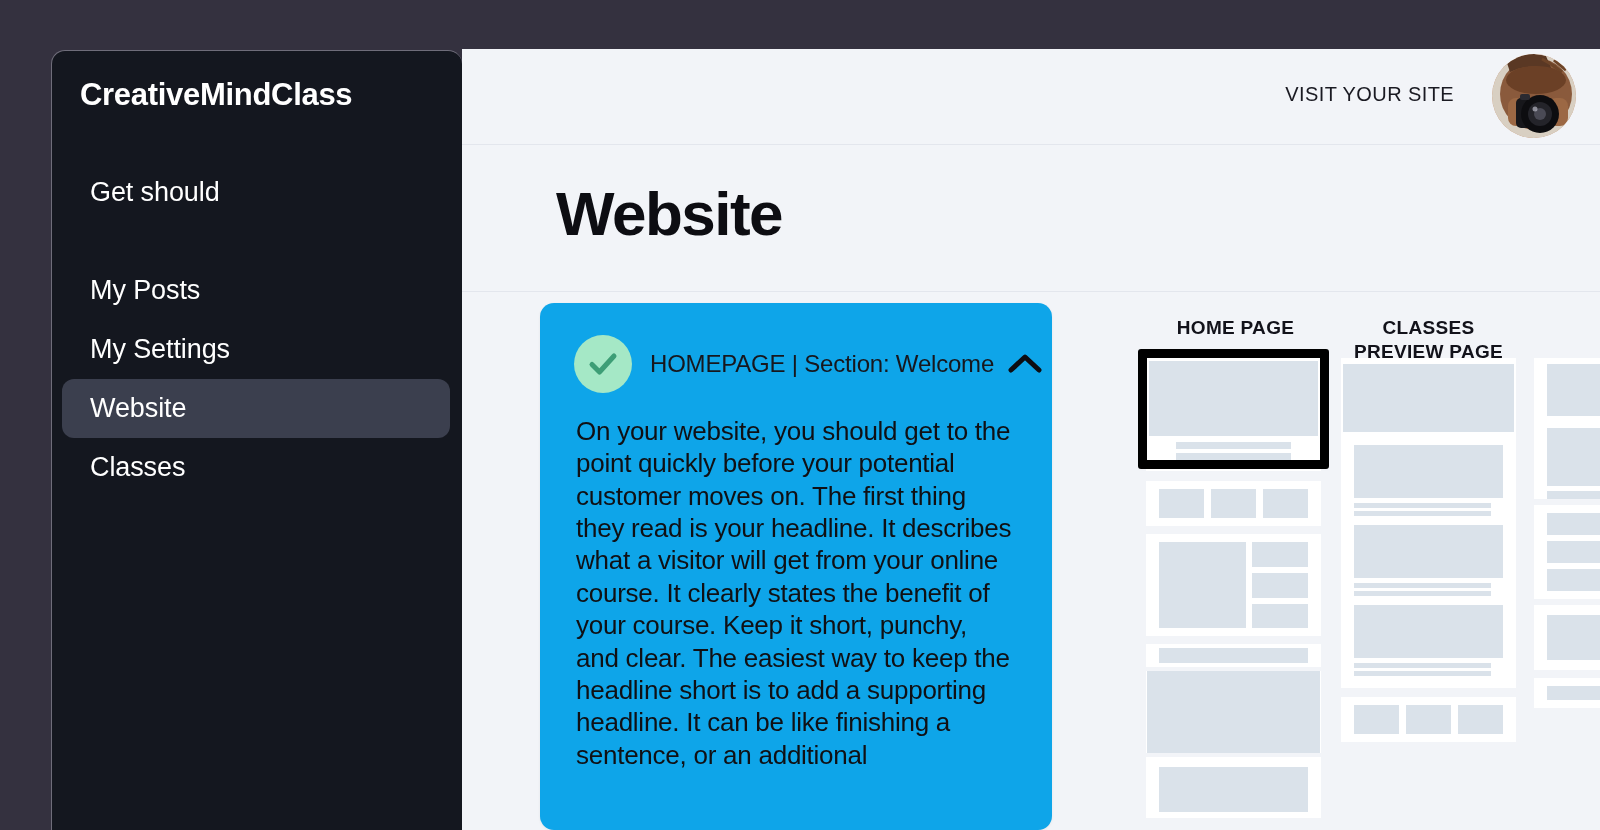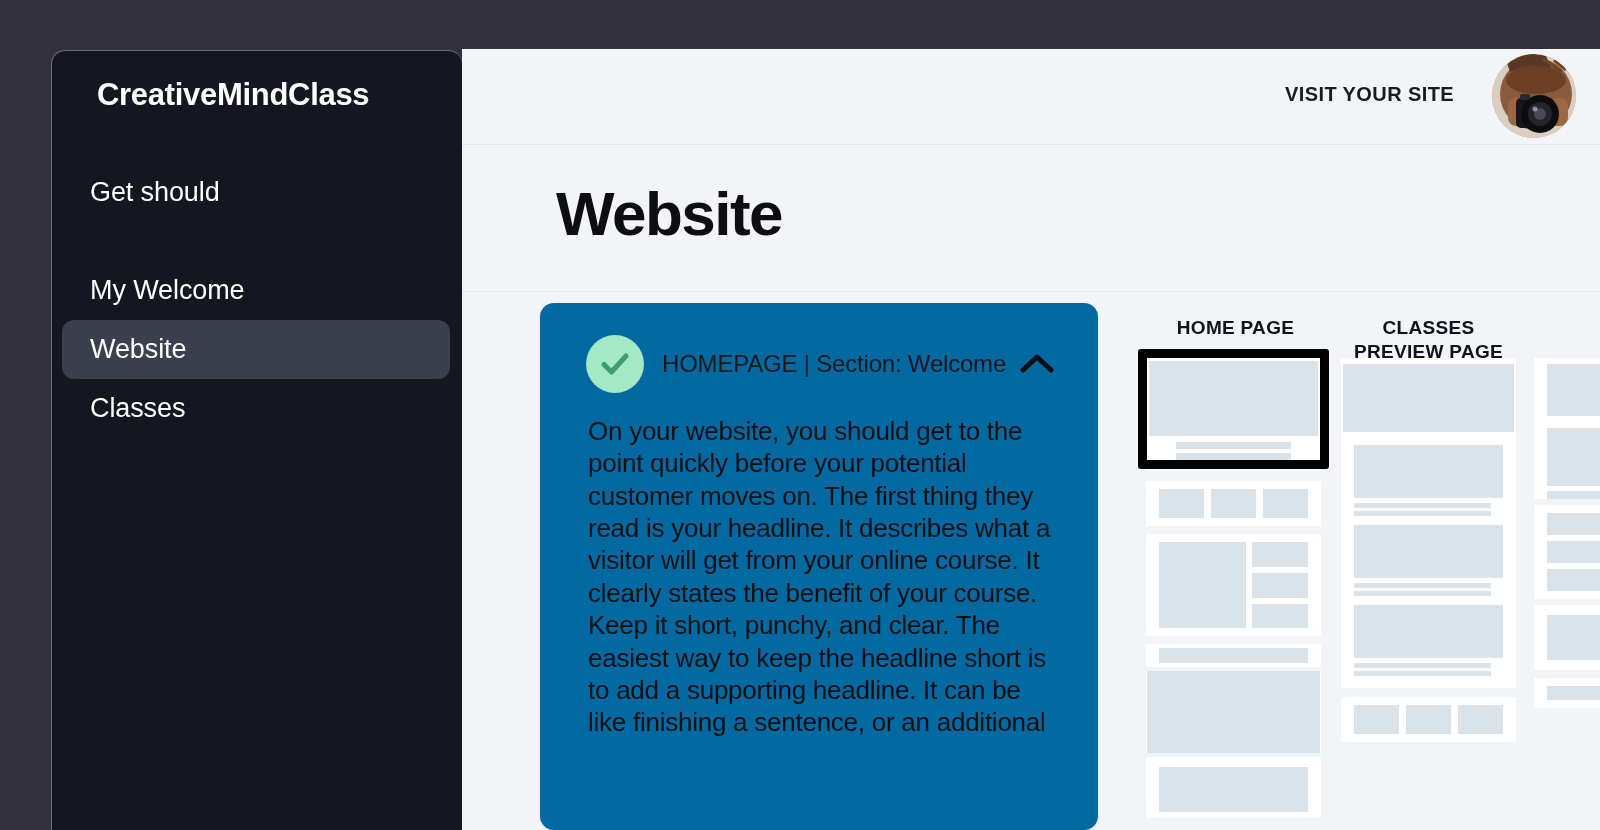--- a/index.html
+++ b/index.html
@@ -26,21 +26,21 @@
     border-right:none;
     border-radius:14px 14px 0 0;
     z-index:6;
     overflow:hidden;
   }
   .brand {
     color:#ffffff;
     font-size:31px;
     font-weight:bold;
     letter-spacing:-0.3px;
-    padding:26px 0 0 45px;
+    padding:26px 0 0 28px;
   }
   .nav { margin-top:50px; }
   .nav-item {
     display:block;
     color:#ffffff;
     font-size:27px;
     font-weight:400;
     letter-spacing:-0.1px;
     padding:14px 0 14px 28px;
     margin:0 12px 0 10px;
@@ -58,21 +58,21 @@
     background:#f2f4f8;
     z-index:3;
   }
   .header {
     position:relative;
     height:96px;
     border-bottom:1px solid #e3e6ed;
   }
   .visit-site {
     position:absolute; right:146px; top:34px;
-    font-size:20px; font-weight:bold; color:#1a1a22;
+    font-size:20px; font-weight:normal; color:#1a1a22;
     letter-spacing:0.4px;
     cursor:pointer;
   }
   .avatar {
     position:absolute; right:24px; top:5px;
     width:84px; height:84px; border-radius:50%;
     overflow:hidden;
     background:#caa184;
   }
   .avatar svg { display:block; width:84px; height:84px; }
@@ -86,26 +86,25 @@
     position:absolute; left:94px; top:33px;
     font-size:62px; font-weight:bold; color:#0d0d12;
     letter-spacing:-1.5px;
   }
 
   
   .content { position:relative; height:538px; }
 
   .card {
     position:absolute; left:78px; top:11px;
-    width:558px; height:527px;
-    background:#0369a1;
+    width:512px; height:527px;
+    background:#0ea5e9;
     border-radius:14px;
     box-shadow:0 1px 3px rgba(20,23,31,0.06);
     overflow:hidden;
-    padding-left:12px;
   }
   .card-head {
     display:flex; align-items:center;
     padding:32px 30px 0 34px;
   }
   .check-circle {
     width:58px; height:58px; border-radius:50%;
     background:#a5e8c6;
     display:flex; align-items:center; justify-content:center;
     flex:none;
@@ -167,21 +166,22 @@
 <body>
 
 <div class="app">
 
   <div class="topbar"></div>
 
   <aside class="sidebar">
     <div class="brand">CreativeMindClass</div>
     <nav class="nav">
       <div class="nav-item spaced">Get should</div>
-      <div class="nav-item">My Welcome</div>
+      <div class="nav-item">My Posts</div>
+      <div class="nav-item">My Settings</div>
       <div class="nav-item active">Website</div>
       <div class="nav-item">Classes</div>
     </nav>
   </aside>
 
   <main class="main">
 
     <div class="header">
       <div class="visit-site">VISIT YOUR SITE</div>
       <div class="avatar">

